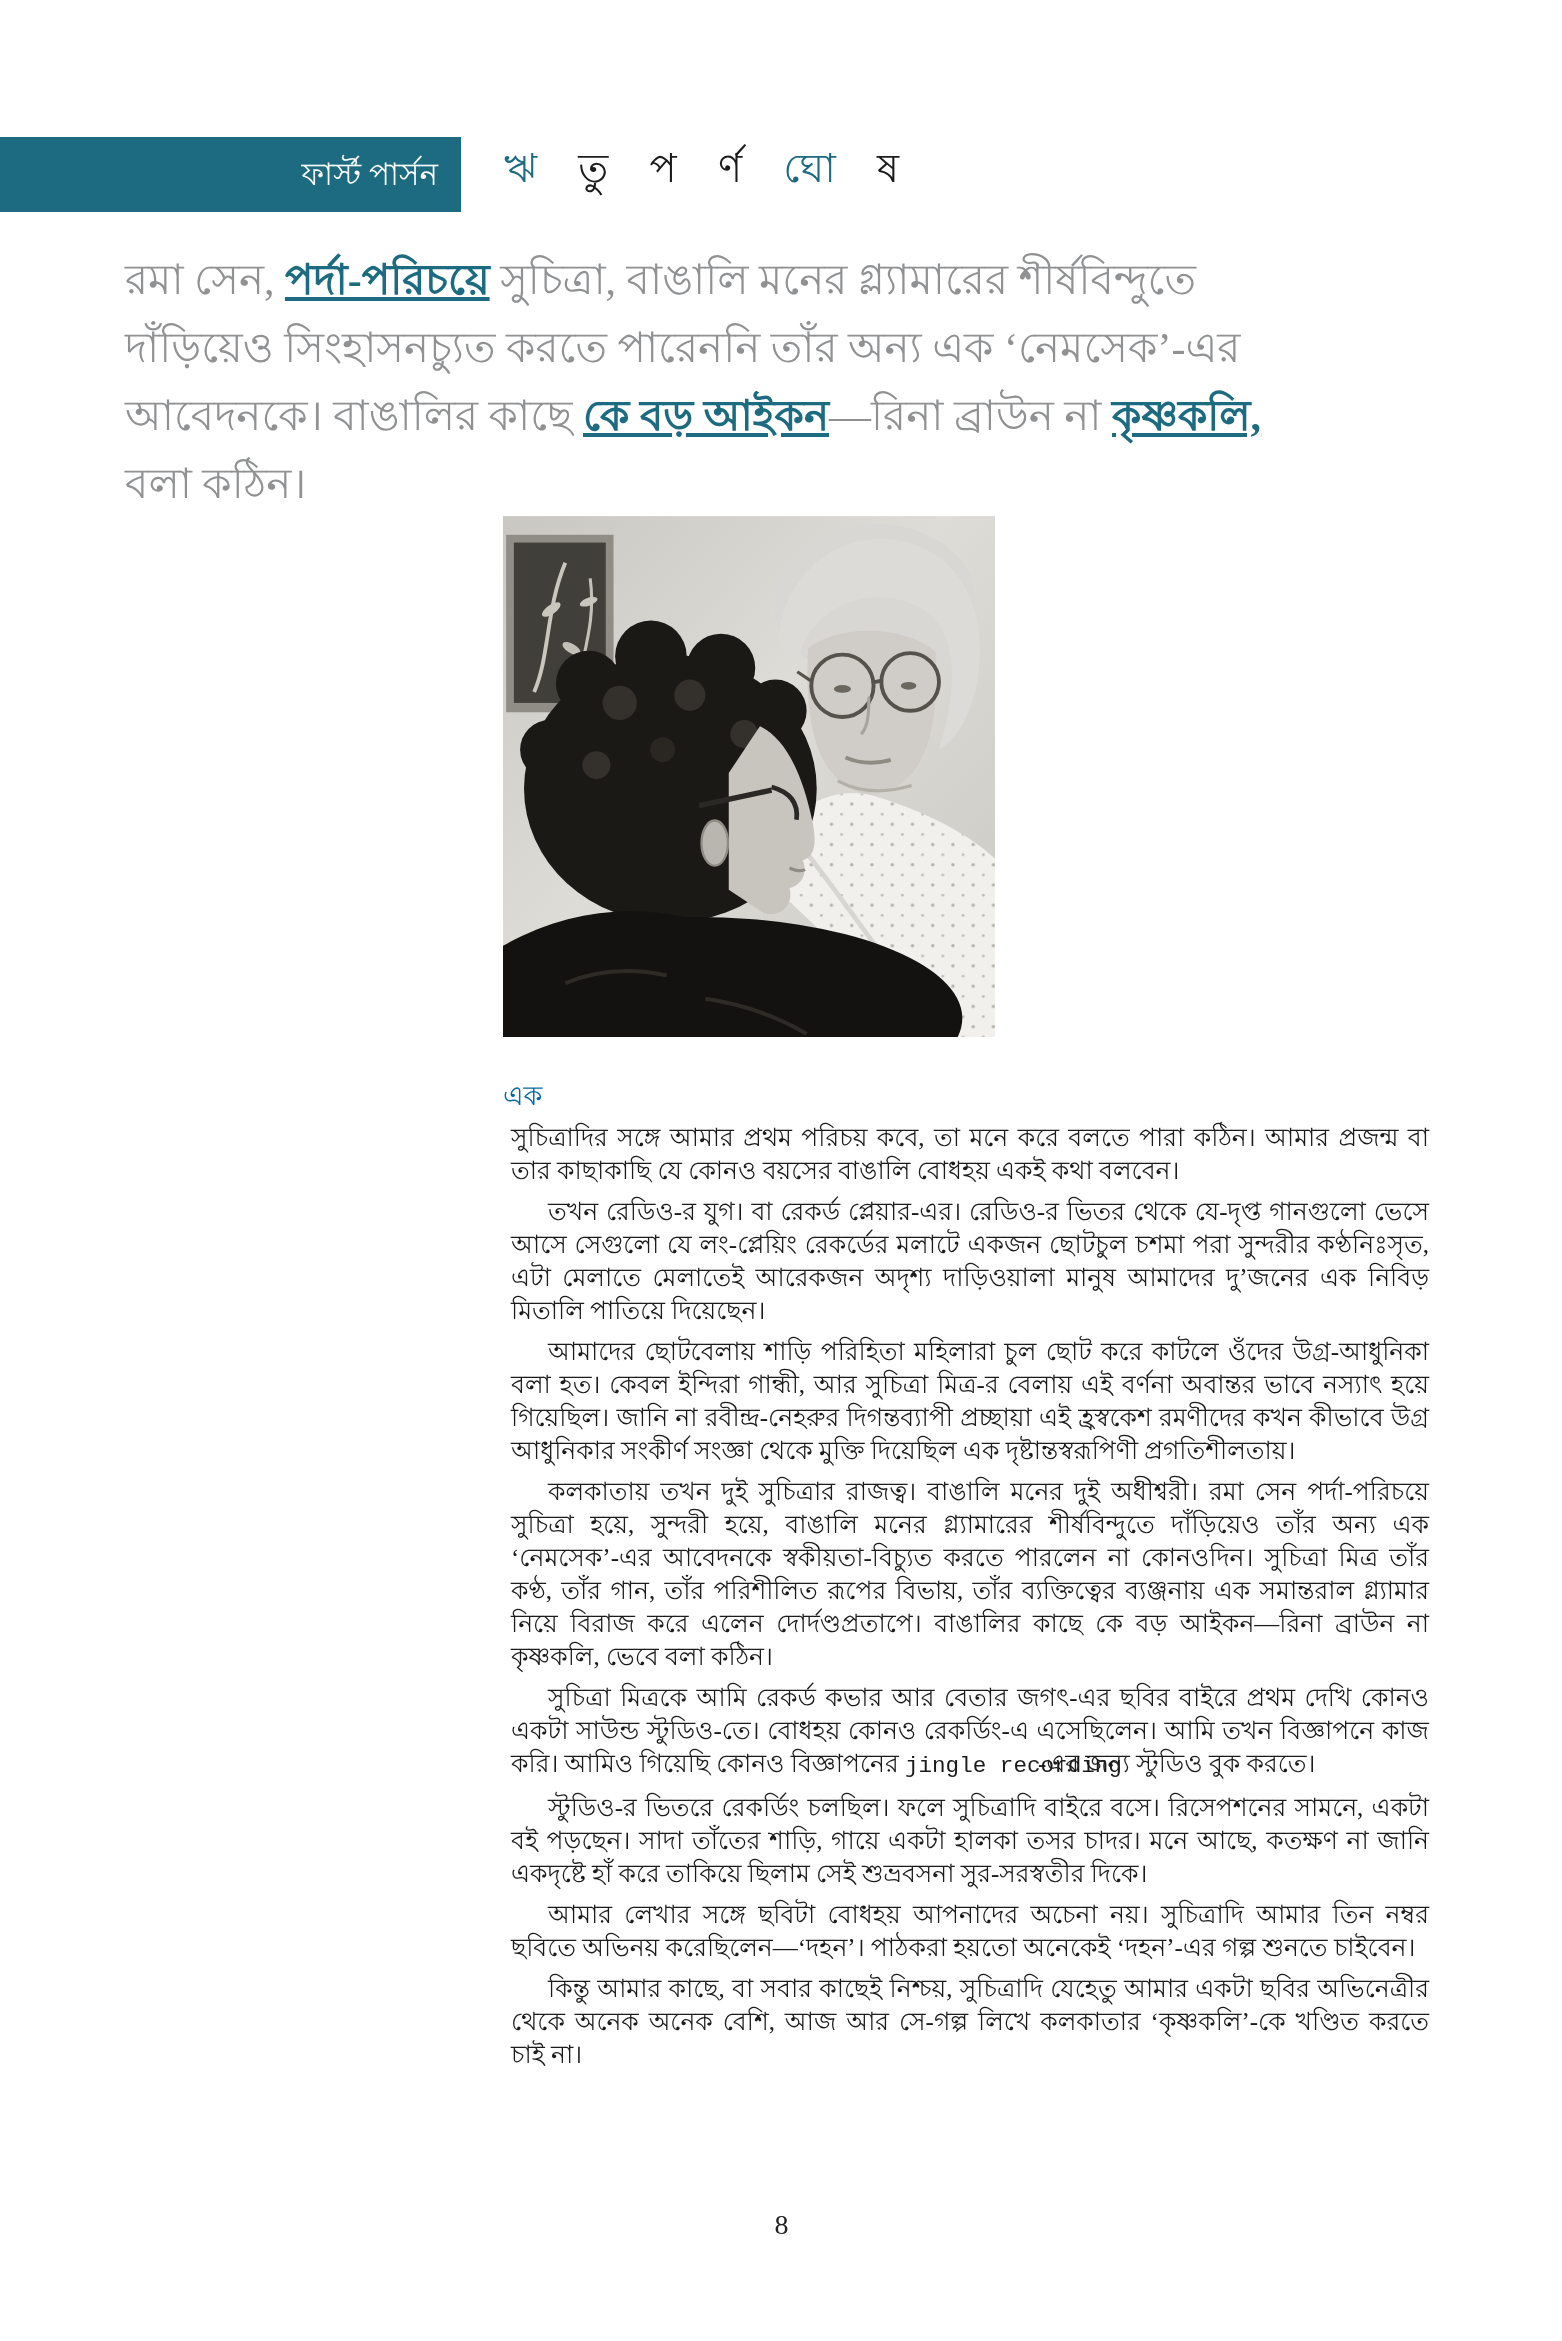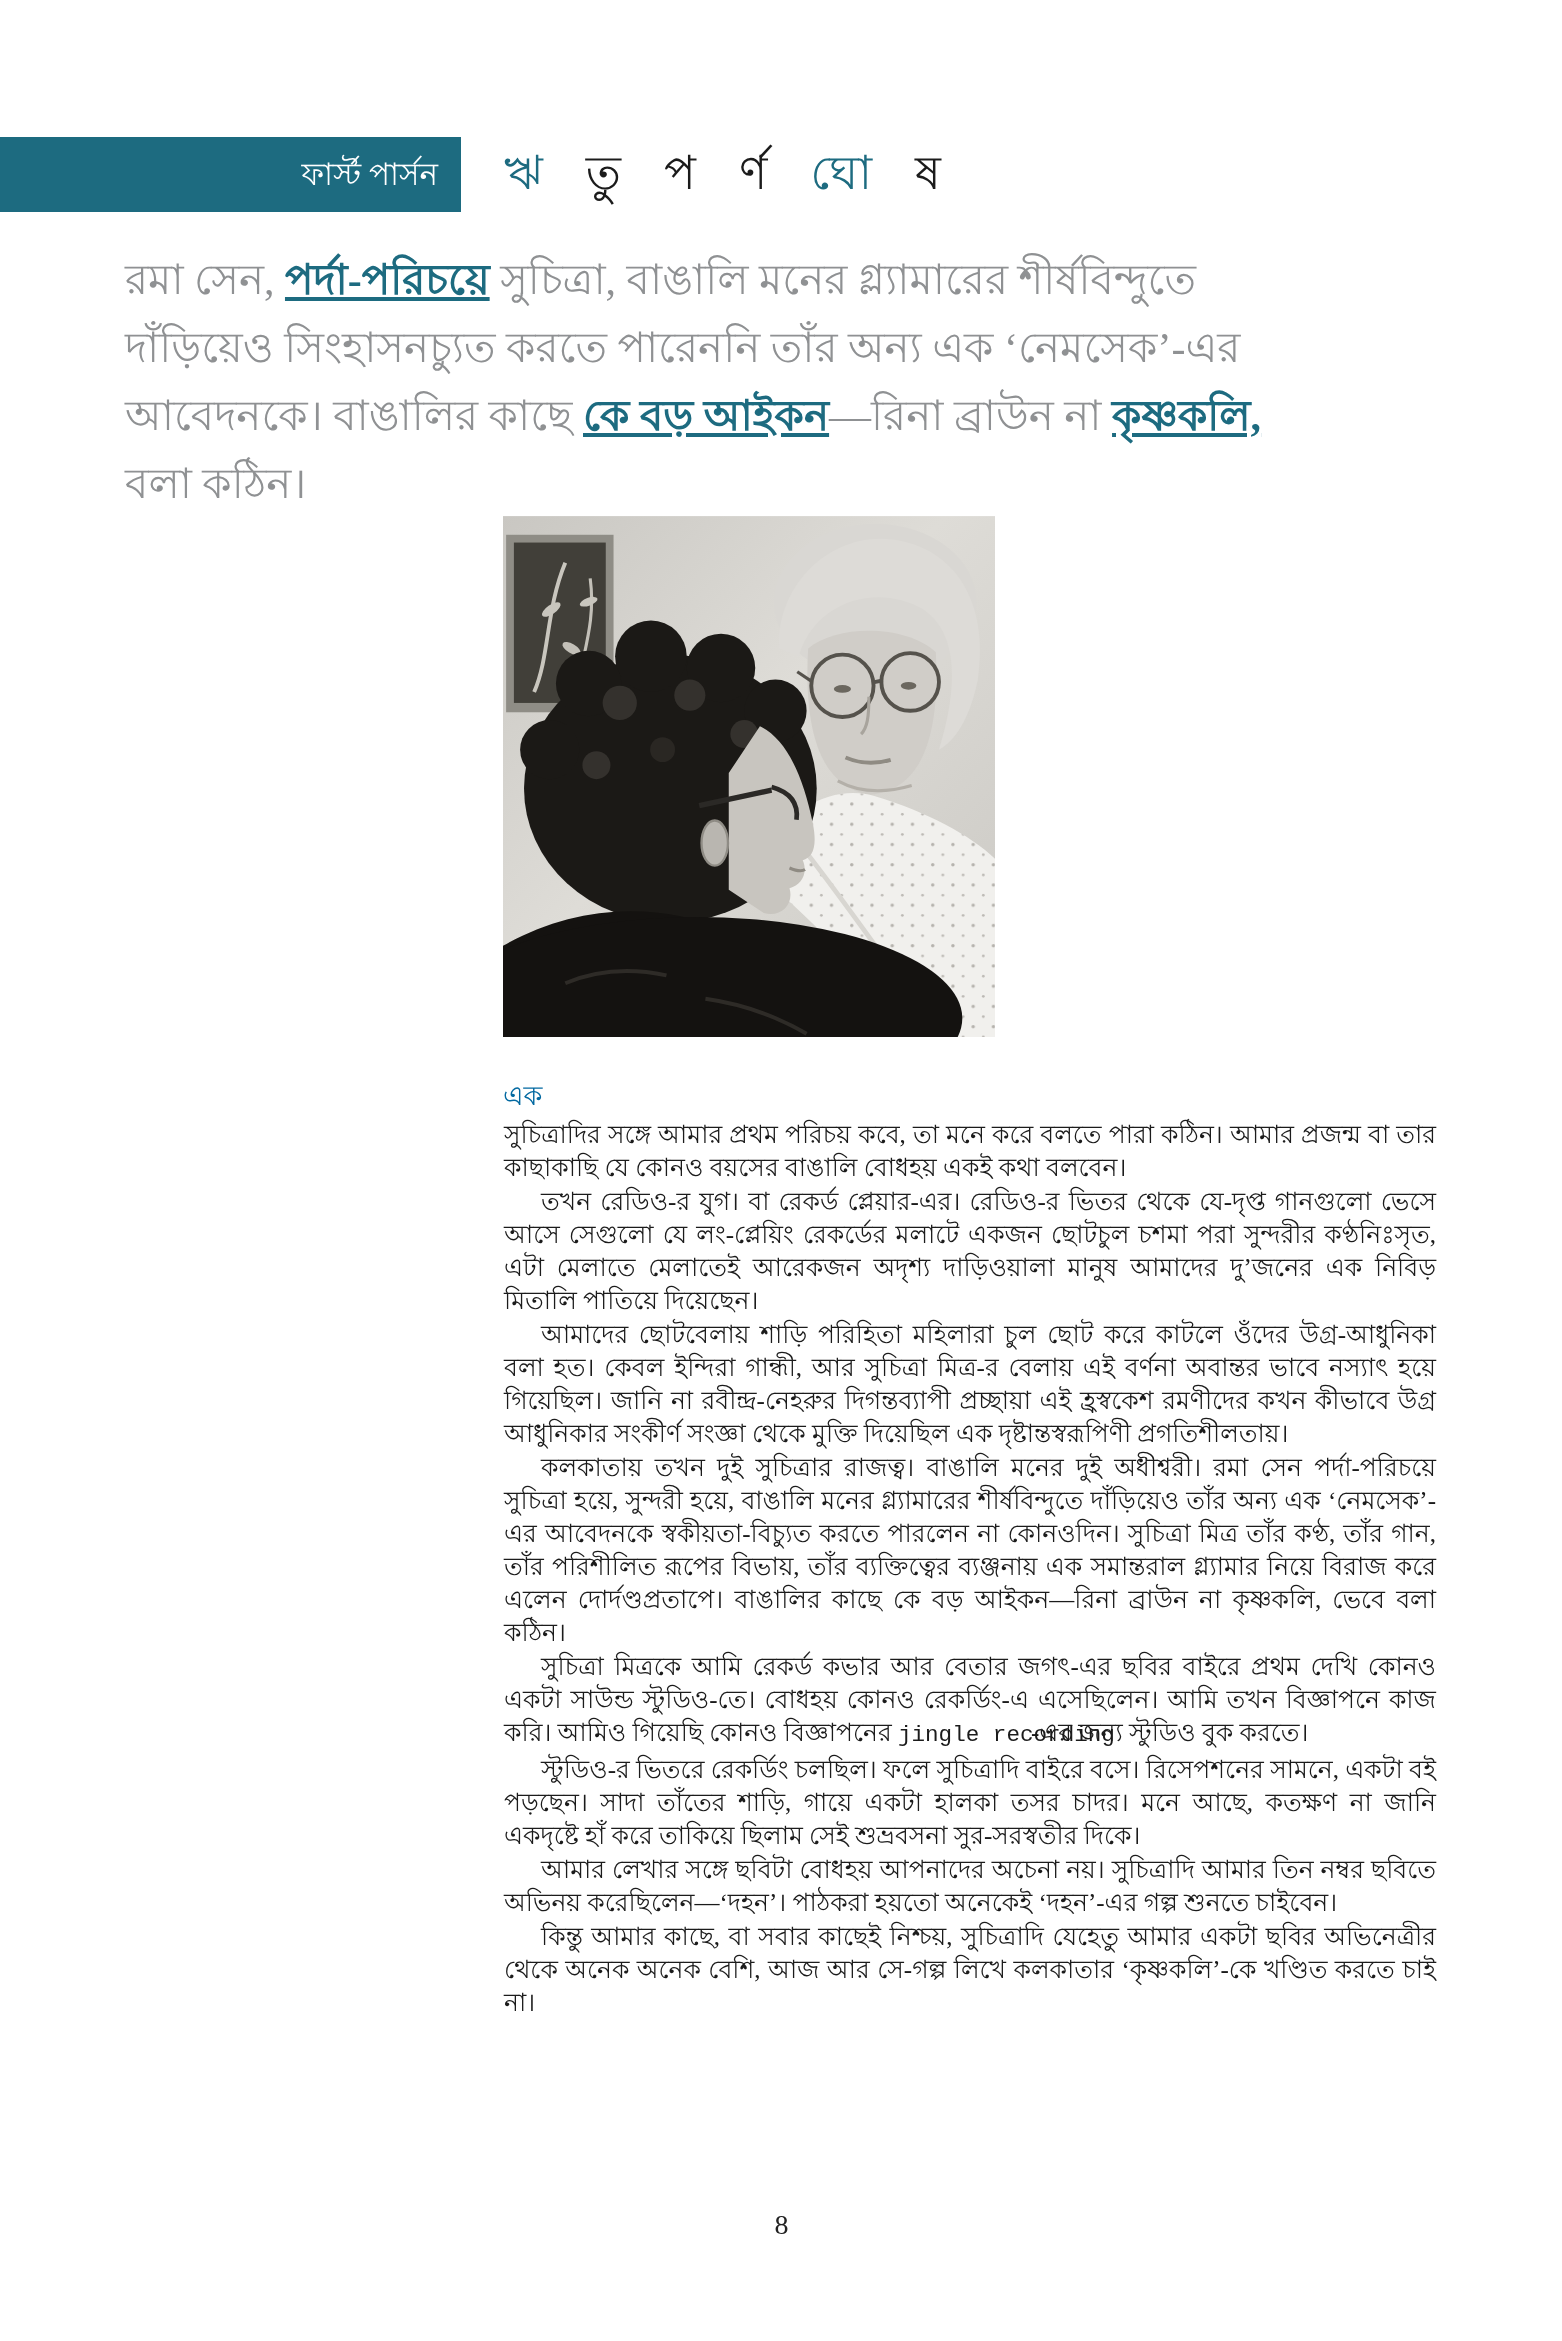--- a/index.html
+++ b/index.html
@@ -2,36 +2,36 @@
 <html lang="bn" style="font-size:12.5px"><head>
 <meta charset="utf-8">
 <style>
   html,body{margin:0;padding:0;background:#ffffff;}
   .page{position:relative;width:1563px;height:2342px;background:#ffffff;overflow:hidden;
         font-family:"Liberation Serif","DejaVu Serif",serif;color:#1b1b1b;}
   
   .kicker-bar{position:absolute;left:0;top:137px;width:461px;height:75px;background:#1d6b80;
               display:flex;align-items:center;justify-content:flex-end;padding-right:23px;box-sizing:border-box;}
   .kicker{color:#ffffff;font-size:31px;line-height:1;font-family:Liberation Serif, serif;}
-  .author{position:absolute;left:504px;top:145px;font-size:47px;line-height:1.2;letter-spacing:15.6px;color:#1b1b1b;white-space:nowrap;}
+  .author{position:absolute;left:504px;top:145px;font-size:40px;line-height:1.2;letter-spacing:15.6px;color:#1b1b1b;white-space:nowrap;}
   .author .teal{color:#1d6b80;}
   
   .lede{position:absolute;left:125px;top:246px;width:1385px;}
   .lede-line{font-size:42px;line-height:68px;color:#8f9193;white-space:nowrap;}
   .lede-line .hl{color:#1d6b80;font-weight:bold;text-decoration:underline;}
   
   .photo{position:absolute;left:503px;top:516px;width:492px;height:521px;margin:0;}
   .photo svg{display:block;}
   
   .article{position:absolute;left:503px;top:1079px;width:934px;}
   .article .heading{font-size:27px;line-height:34px;margin:0 0 4.7px 0;font-weight:normal;}
   .article .heading.h-teal{color:#0369a1;}
   .article .heading.h-indent{text-indent:37px;}
   .article .heading.h-gap{margin-top:25px;}
-  .article p{margin:1px;font-size:25px;line-height:33px;text-align:justify;}
+  .article p{margin:8px;font-size:25px;line-height:33px;text-align:justify;}
   .article p.indent{text-indent:37px;}
   .mono{font-family:"Liberation Mono","DejaVu Sans Mono",monospace;font-size:22.6px;}
   .overlap{position:relative;left:-84px;}
   
   .pageno{position:absolute;left:0;top:2209px;width:100%;text-align:center;
           font-size:28px;color:#222222;font-family:"Liberation Serif",serif;}
 </style>
 </head>
 <body>
 

